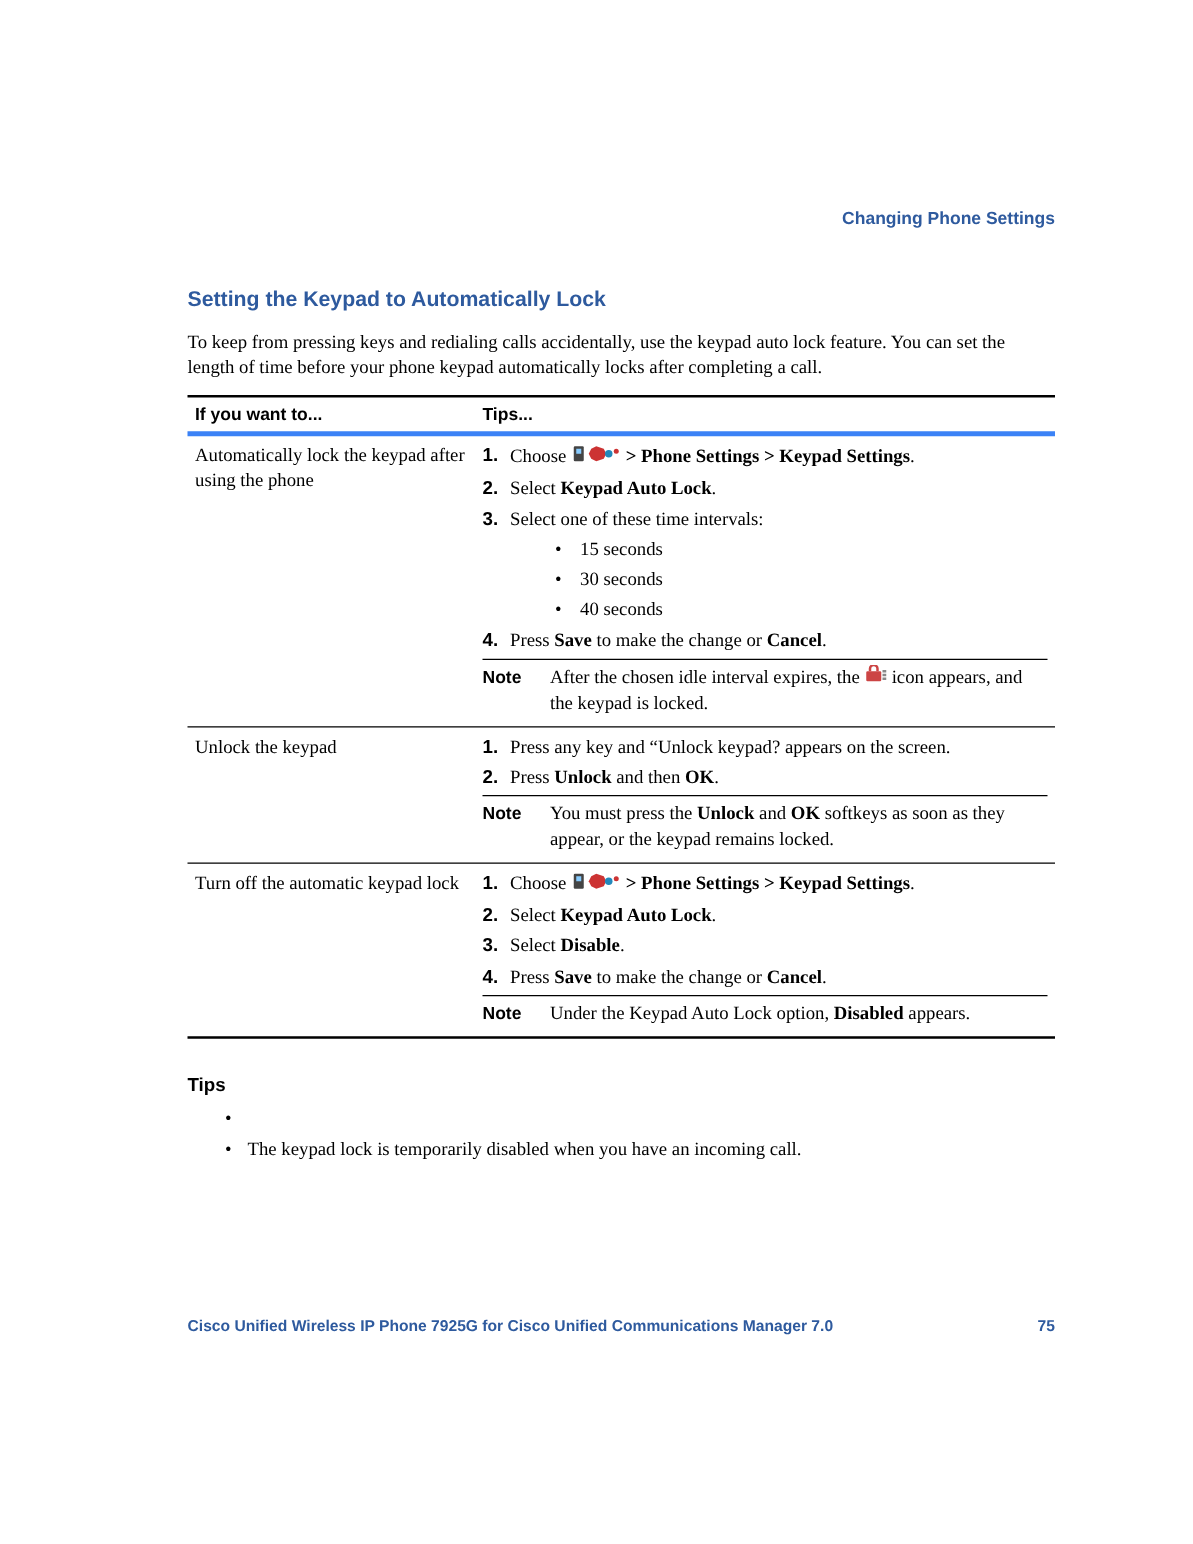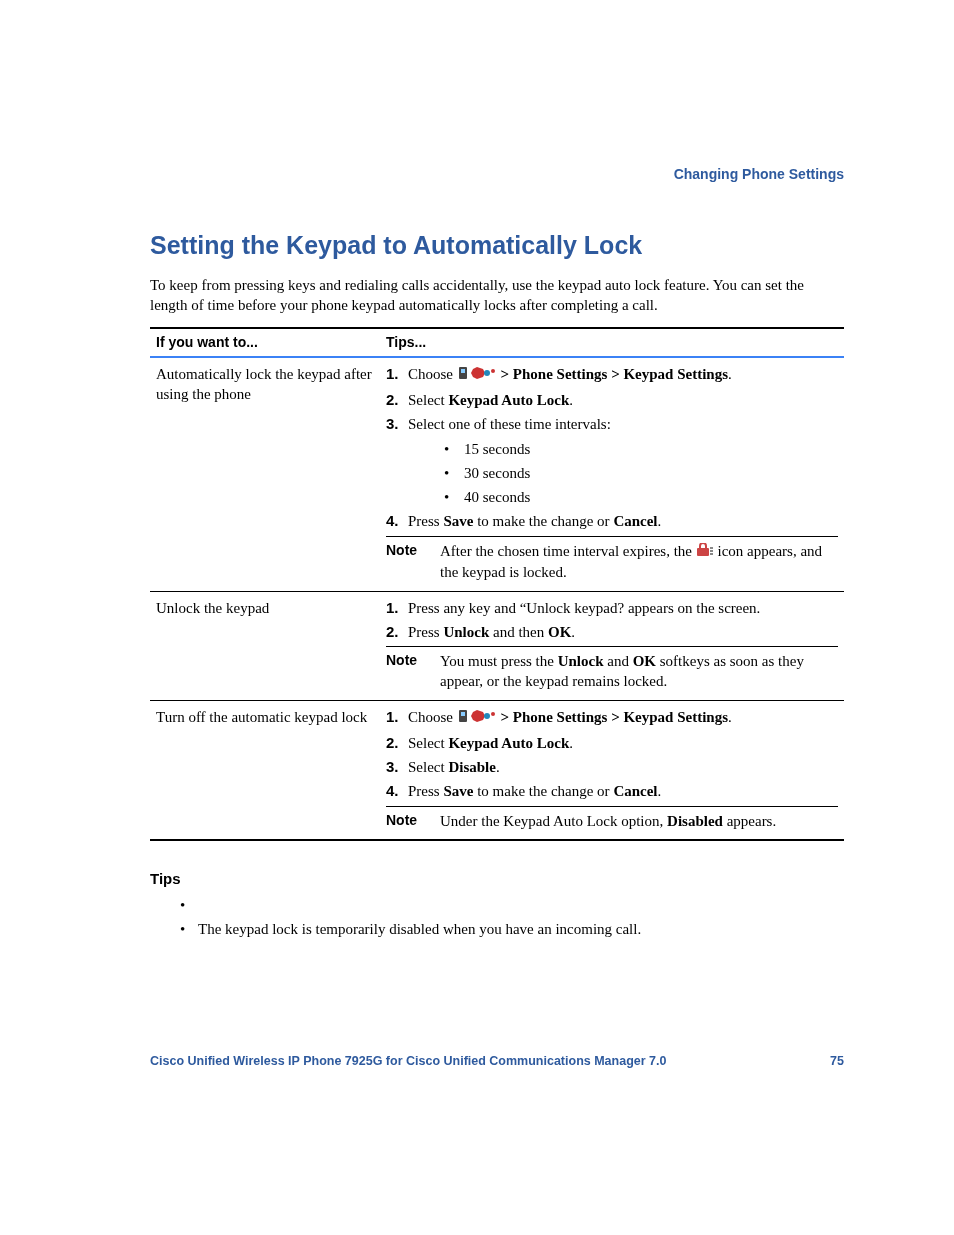--- a/index.html
+++ b/index.html
@@ -23,39 +23,39 @@
     color: #2e5a9e;
     font-family: Arial, Helvetica, sans-serif;
     font-weight: bold;
     font-size: 14px;
     margin-bottom: 45px;
   }
   h1.section-title {
     color: #2e5a9e;
     font-family: Arial, Helvetica, sans-serif;
     font-weight: bold;
-    font-size: 25px;
+    font-size: 17px;
     margin: 0 0 12px 0;
   }
   p.intro {
     margin: 0 0 12px 0;
   }
   table.instruction {
     border-collapse: collapse;
     width: 100%;
     margin-bottom: 28px;
   }
   table.instruction th {
     font-family: Arial, Helvetica, sans-serif;
     font-weight: bold;
     font-size: 14px;
     text-align: left;
     padding: 4px 6px;
     border-top: 2px solid #000;
-    border-bottom: 2px solid #3b82f6;
+    border-bottom: 4px solid #3b82f6;
     vertical-align: top;
   }
   table.instruction td {
     padding: 6px 6px 8px 6px;
     border-bottom: 1px solid #000;
     vertical-align: top;
   }
   table.instruction tr:last-child td {
     border-bottom: 2px solid #000;
   }
@@ -210,21 +210,21 @@
             </div>
             <div class="step">
               <span class="num">4.</span>
               <span class="body">
                 <span>Press </span><b>Save</b><span> to make the change or </span><b>Cancel</b><span>.</span>
               </span>
             </div>
             <div class="noteblock">
               <span class="notelabel">Note</span>
               <span class="notebody">
-                <span>After the chosen time interval expires, the </span>
+                <span>After the chosen idle interval expires, the </span>
                 <span class="icon-lock">
                   <svg width="18" height="14" viewBox="0 0 18 14">
                     <rect x="1" y="5" width="12" height="8" fill="#c44" rx="1"></rect>
                     <path d="M 4 5 L 4 3 A 3 3 0 0 1 10 3 L 10 5" fill="none" stroke="#c44" stroke-width="2"></path>
                     <rect x="14" y="4" width="3" height="2" fill="#888"></rect>
                     <rect x="14" y="7" width="3" height="2" fill="#888"></rect>
                     <rect x="14" y="10" width="3" height="2" fill="#888"></rect>
                   </svg>
                 </span>
                 <span> icon appears, and the keypad is locked.</span>

